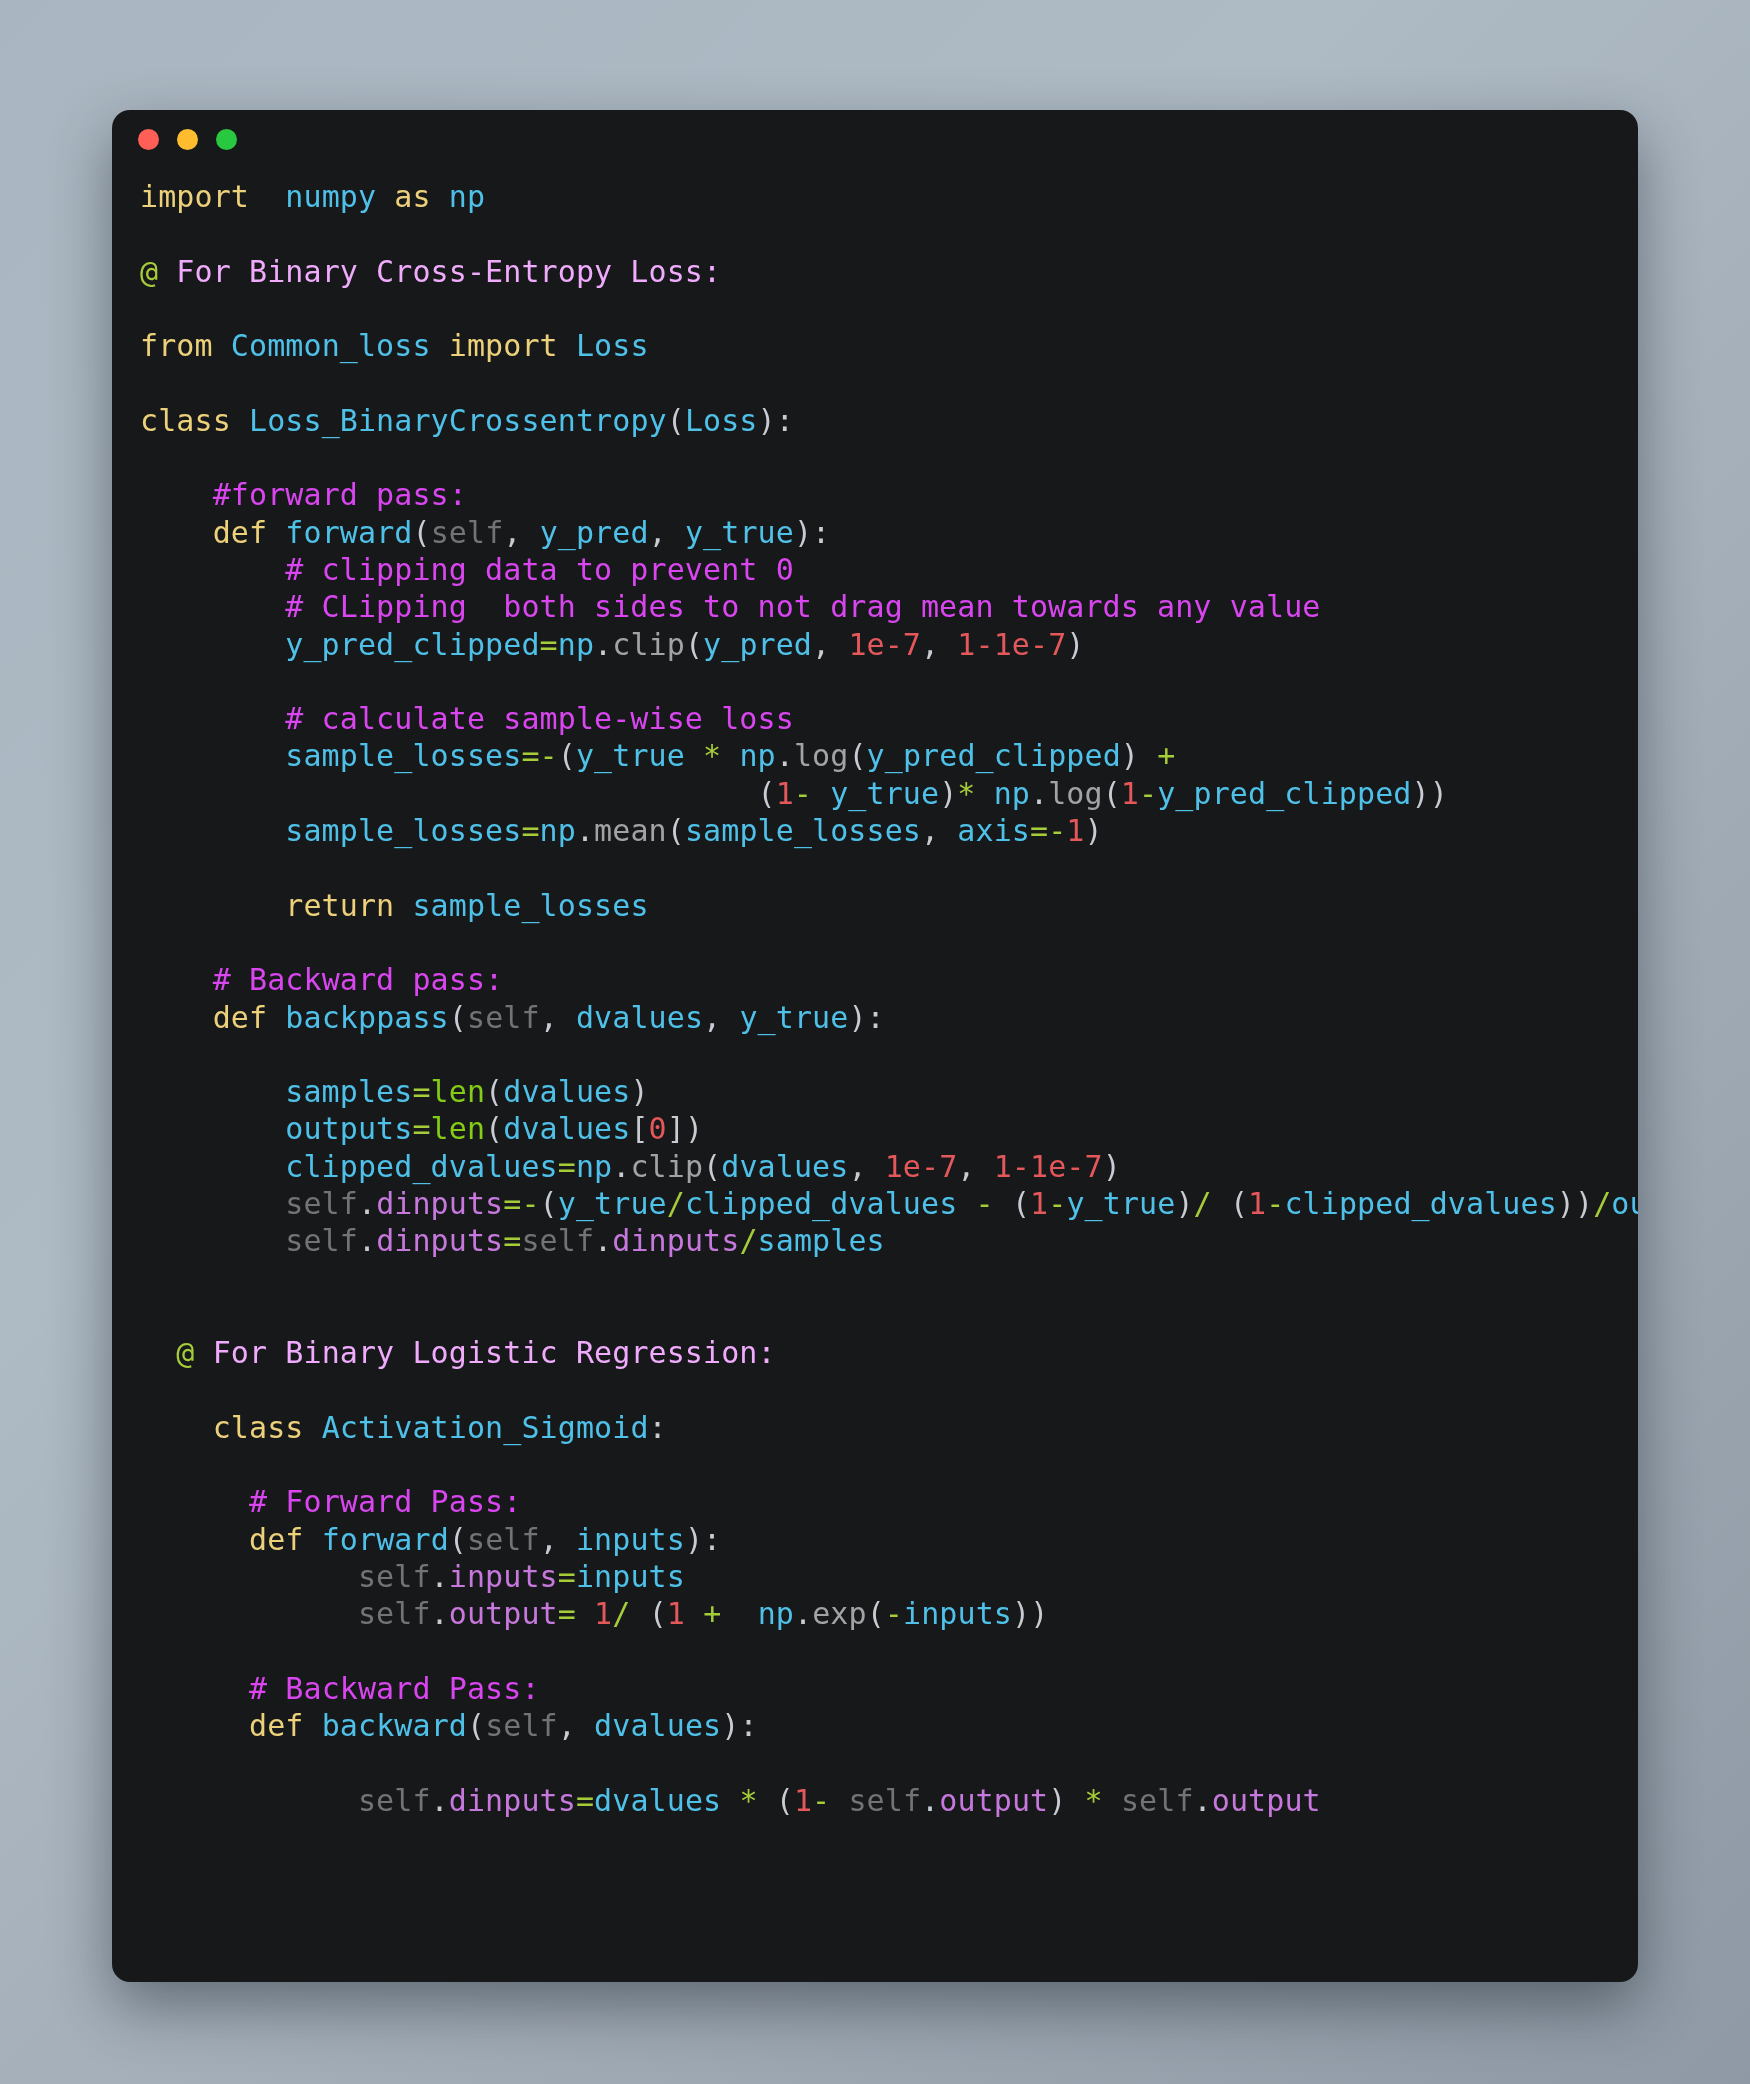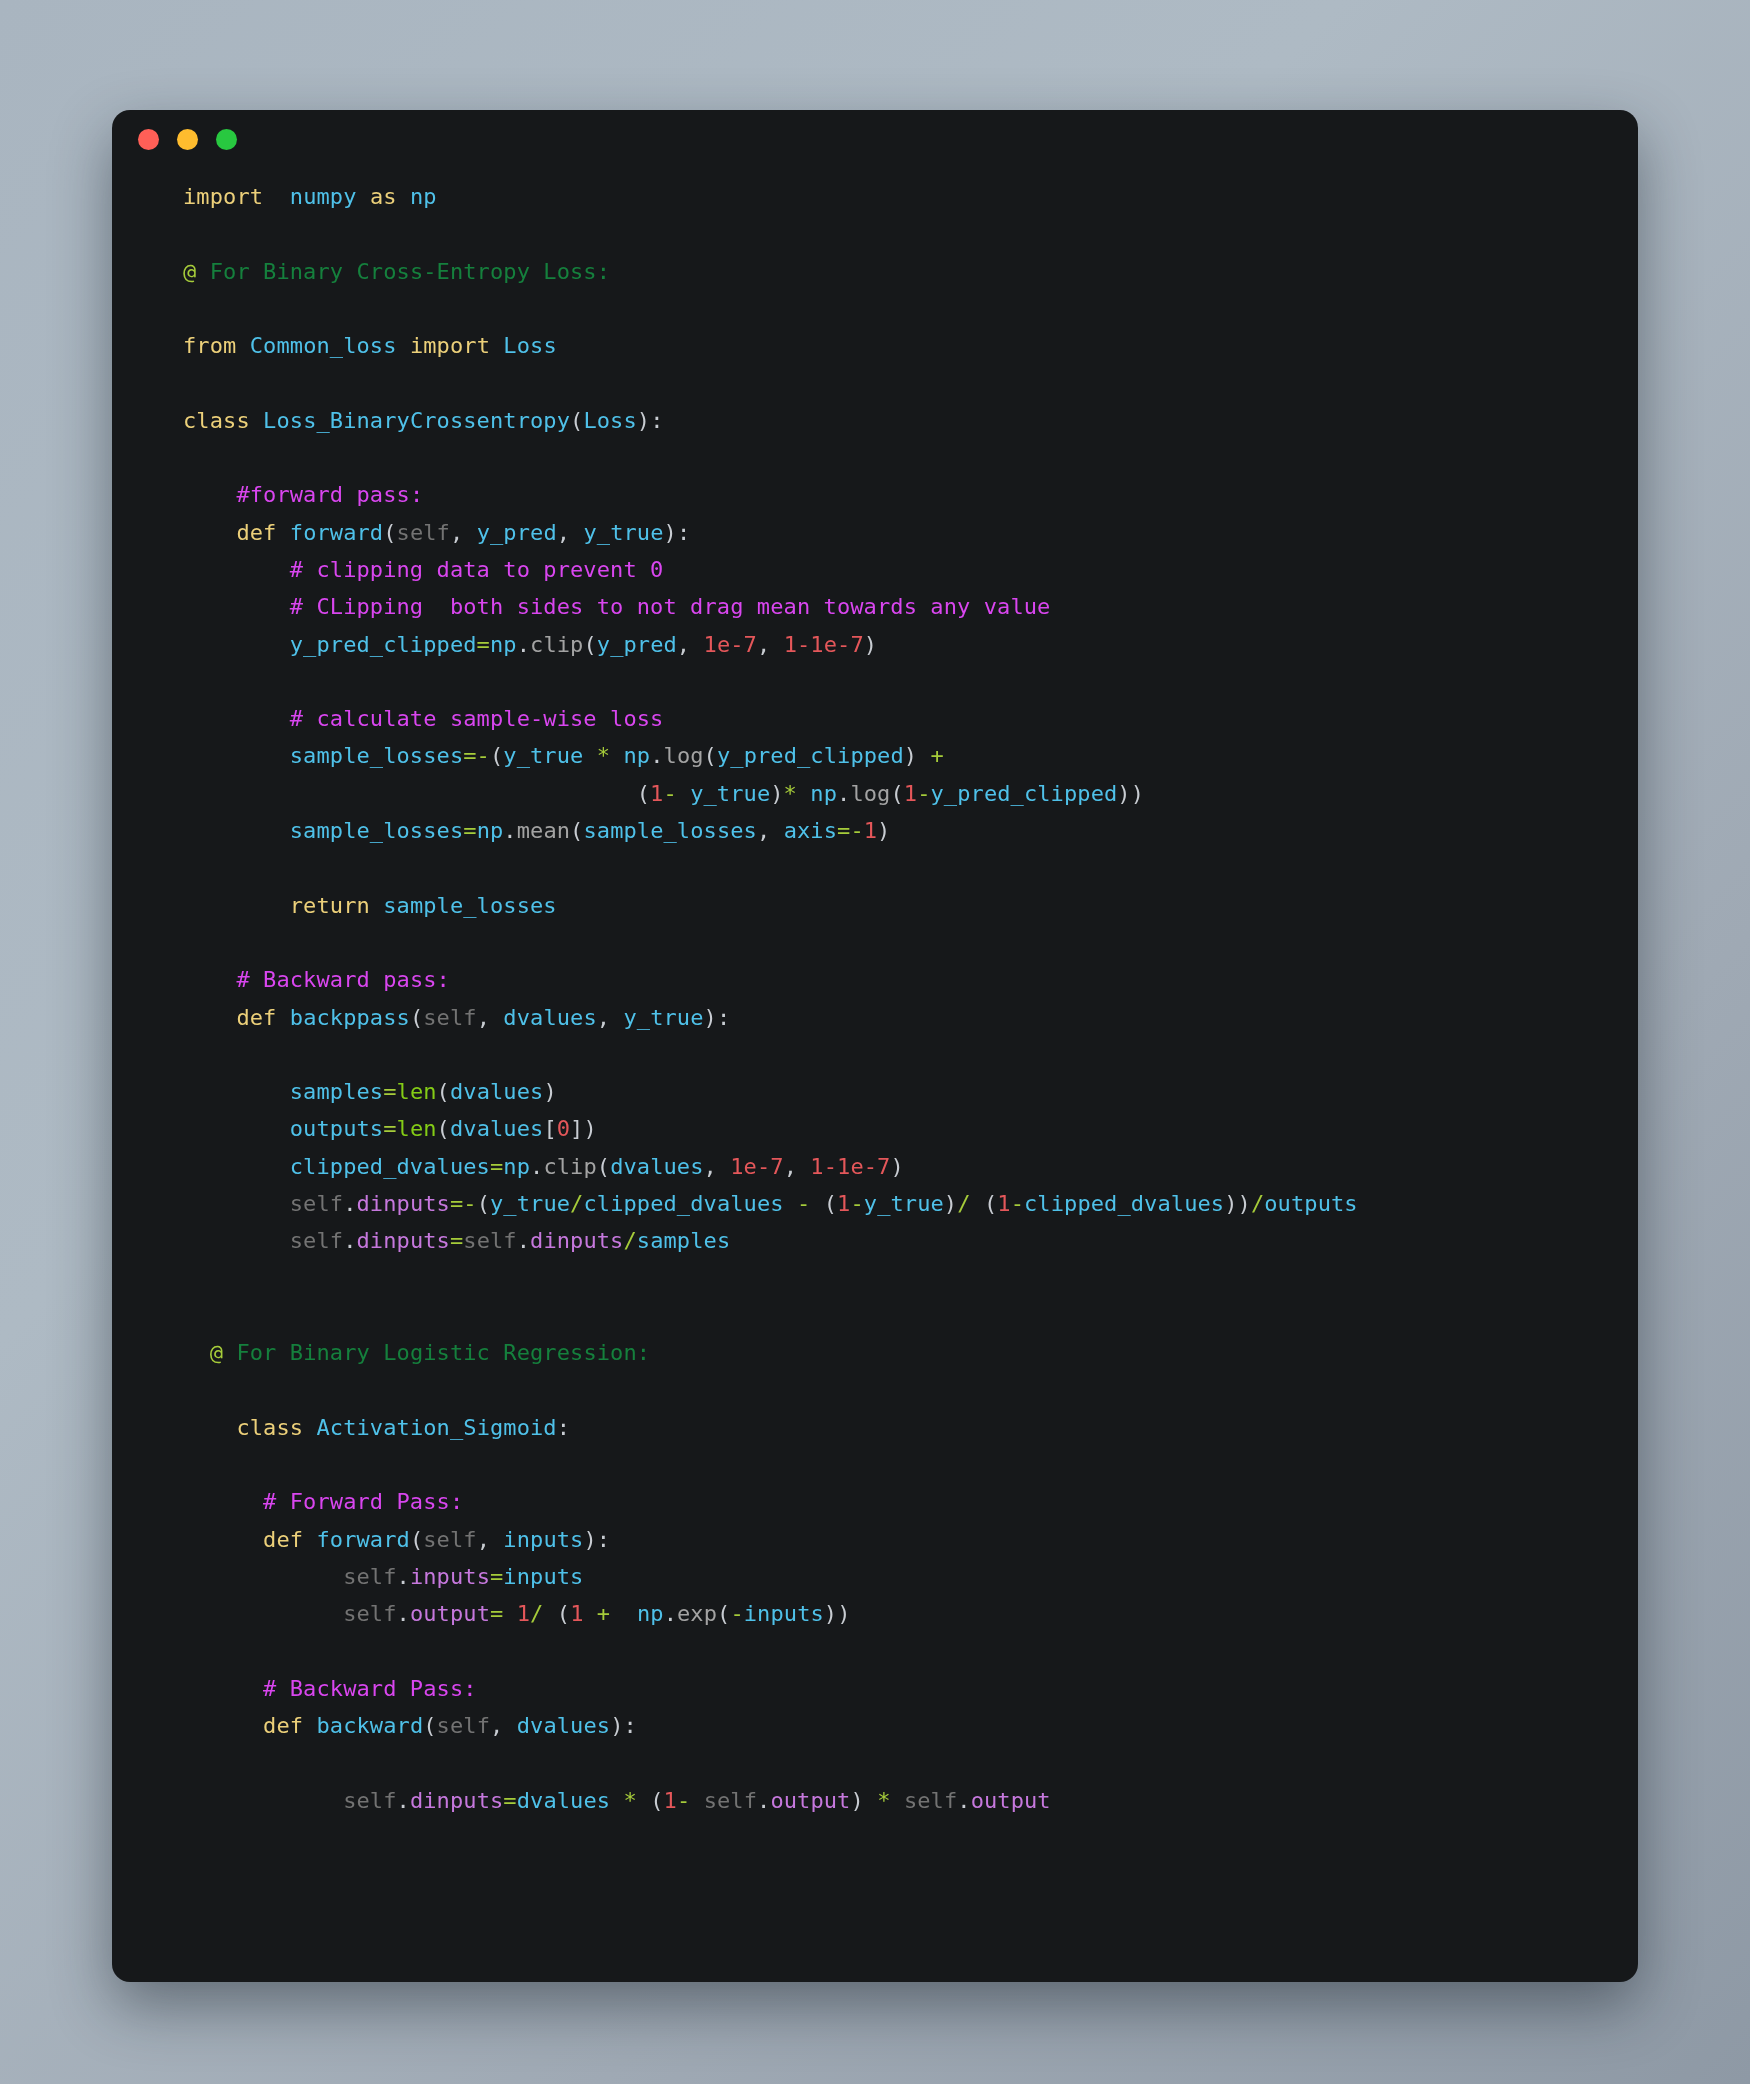--- a/index.html
+++ b/index.html
@@ -42,46 +42,45 @@
     height: 21px;
     border-radius: 50%;
     display: block;
   }
   .dot-close  { background: #ff5f57; }
   .dot-min    { background: #febc2e; }
   .dot-max    { background: #28c840; }
 
   .code {
     padding: 10px 0 0 28px;
-    font-size: 22px;
+    font-size: 30px;
     line-height: 37.3px;
     white-space: pre;
     letter-spacing: 0.1px;
-    margin-left: 43px;
   }
   .line {
     height: 37.3px;
     white-space: pre;
   }
   .line.blank { }
 
   
   .t-kw      { color: #ecd07a; }
   .t-name    { color: #4fc1e9; }
   .t-plain   { color: #c8ccd2; }
   .t-comment { color: #d946ef; }
   .t-num     { color: #e4575a; text-align: right; }
   .t-op      { color: #a6cc3a; }
   .t-self    { color: #737373; }
   .t-attr    { color: #c678dd; }
   .t-fn      { color: #a3a3a3; }
   .t-builtin { color: #84cc16; }
   .t-punct   { color: #c8ccd2; }
   .t-at      { color: #a6cc3a; }
-  .t-head    { color: #15803d; }
+  .t-head    { color: #f0abfc; }
 </style>
 </head>
 <body>
 
 <div class="stage">
   <div class="window">
 
     <div class="titlebar">
       <span class="dot dot-close"></span>
       <span class="dot dot-min"></span>

